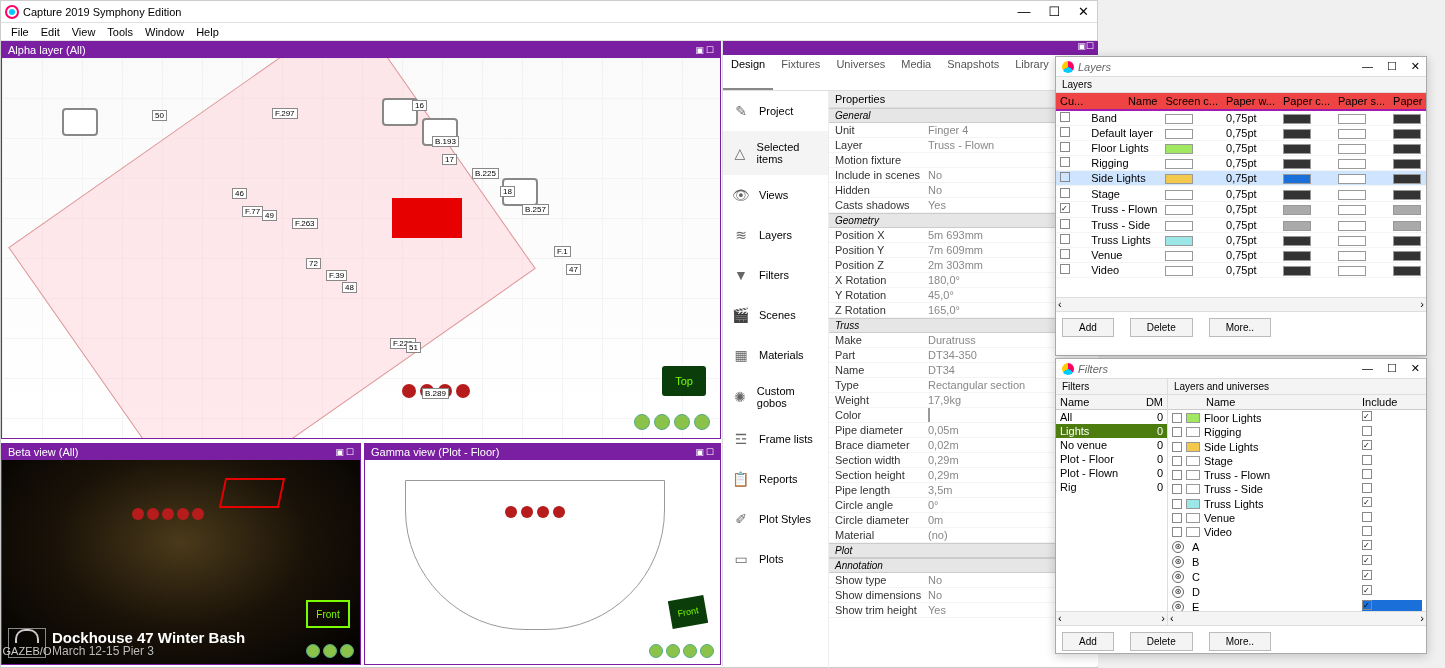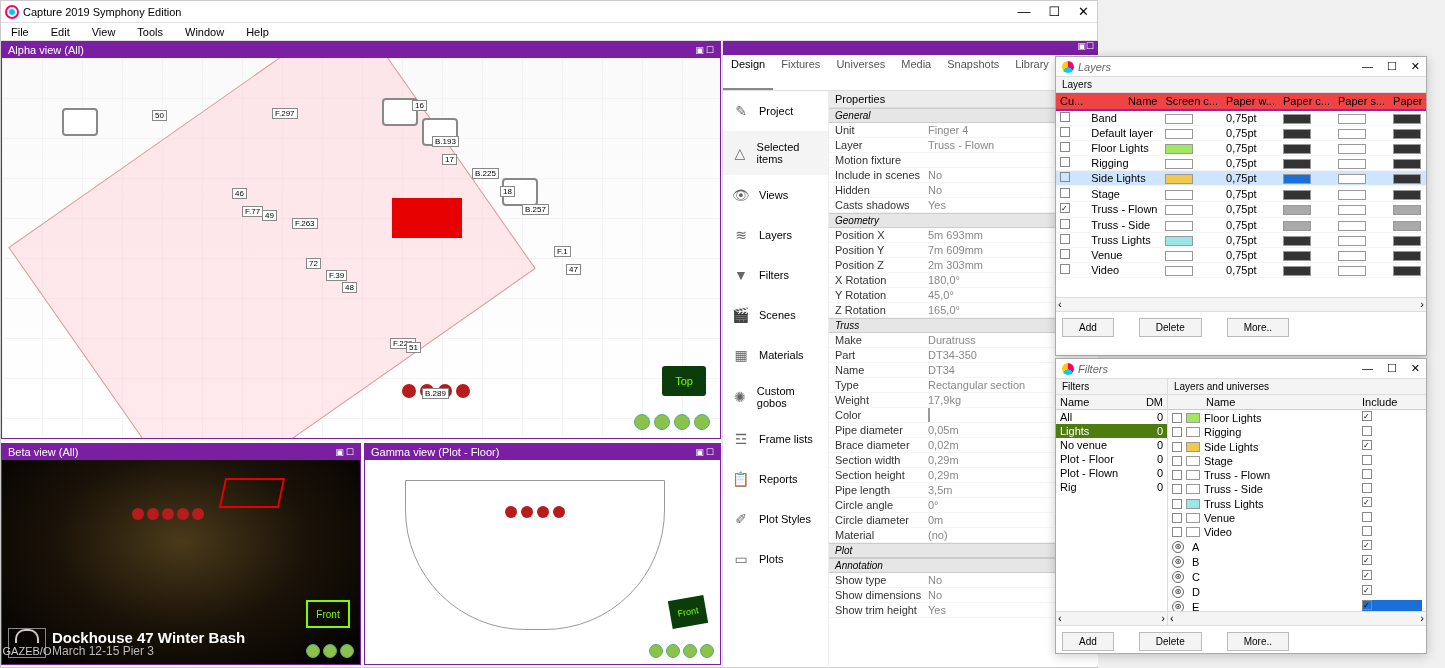--- a/index.html
+++ b/index.html
@@ -5,21 +5,21 @@
 * { margin: 0; padding: 0; box-sizing: border-box; font-family: "Segoe UI", Tahoma, sans-serif; font-size: 11px; }
 body { background: #f0f0f0; width: 1445px; height: 668px; overflow: hidden; position: relative; }
 
 .main-window { position: absolute; left: 0; top: 0; width: 1098px; height: 668px; background: #fff; border: 1px solid #ccc; }
 .title-bar { height: 22px; display: flex; align-items: center; padding: 0 4px; background: #fff; border-bottom: 1px solid #e0e0e0; }
 .title-bar .app-icon { width: 14px; height: 14px; margin-right: 4px; display: inline-block; }
 .title-bar .title { flex: 1; }
 .win-controls { display: flex; gap: 18px; margin-right: 4px; }
 .win-controls span { cursor: pointer; font-size: 13px; }
 
-.menu-bar { height: 18px; display: flex; align-items: center; padding: 0 4px; gap: 10px; border-bottom: 1px solid #e0e0e0; }
+.menu-bar { height: 18px; display: flex; align-items: center; padding: 0 4px; gap: 0; border-bottom: 1px solid #e0e0e0; }
 .menu-bar .menu-item { padding: 1px 6px; cursor: pointer; }
 
 .viewport-area { position: absolute; left: 0; top: 40px; width: 720px; height: 625px; }
 .view-header { height: 16px; background: #7b1fa2; color: #fff; display: flex; align-items: center; padding: 0 6px; font-size: 10px; }
 .view-header .label { flex: 1; }
 .view-header .ctrl { color: #fff; margin-left: 2px; cursor: pointer; font-size: 9px; }
 
 .alpha-view { position: absolute; left: 0; top: 0; width: 720px; height: 398px; background: #fff; border: 1px solid #7b1fa2; }
 .alpha-canvas { width: 100%; height: calc(100% - 16px); background: linear-gradient(180deg,#fafafa,#fff); position: relative; overflow: hidden; }
 .alpha-canvas::before { content: ""; position: absolute; inset: 0; background-image:
@@ -87,21 +87,21 @@
 .float-section-label { padding: 2px 6px; background: #f4f4f4; border-bottom: 1px solid #ddd; font-size: 10px; }
 
 .layers-win { left: 1055px; top: 56px; width: 372px; height: 300px; }
 .layers-table { width: 100%; border-collapse: collapse; font-size: 10px; }
 .layers-table th { text-align: right; padding: 2px 4px; background: #ef4444; border-bottom: 2px solid #a21caf; white-space: nowrap; font-weight: normal; }
 .layers-table td { padding: 1px 4px; border-bottom: 1px solid #f4f4f4; white-space: nowrap; }
 .layers-table tr.sel { background: #cfe4ff; }
 .sw { display: inline-block; width: 28px; height: 10px; border: 1px solid #999; vertical-align: middle; }
 .chk { display: inline-block; width: 10px; height: 10px; border: 1px solid #888; }
 .chk.on::after { content: "✓"; font-size: 8px; position: relative; top: -3px; }
-.float-buttons { display: flex; gap: 25px; padding: 6px; border-top: 1px solid #ddd; }
+.float-buttons { display: flex; gap: 16px; padding: 6px; border-top: 1px solid #ddd; }
 .float-buttons button { padding: 3px 16px; background: #f4f4f4; border: 1px solid #bbb; cursor: pointer; font-size: 10px; }
 .hscroll { height: 14px; background: #f4f4f4; border-top: 1px solid #ddd; position: relative; }
 .hscroll::before { content: "‹"; position: absolute; left: 2px; }
 .hscroll::after { content: "›"; position: absolute; right: 2px; }
 
 .filters-win { left: 1055px; top: 358px; width: 372px; height: 296px; }
 .filters-body { display: flex; height: calc(100% - 20px - 28px); }
 .filters-left { width: 112px; border-right: 1px solid #ddd; display: flex; flex-direction: column; }
 .filters-right { flex: 1; display: flex; flex-direction: column; overflow: hidden; }
 .flist { flex: 1; overflow: auto; }
@@ -147,21 +147,21 @@
       <span class="menu-item">View</span>
       <span class="menu-item">Tools</span>
       <span class="menu-item">Window</span>
       <span class="menu-item">Help</span>
     </div>
 
   <div class="viewport-area">
 
     <div class="alpha-view">
       <div class="view-header">
-        <span class="label">Alpha view  (All)</span>
+        <span class="label">Alpha layer  (All)</span>
         <span class="ctrl">▣</span>
         <span class="ctrl">☐</span>
       </div>
       <div class="alpha-canvas">
         <div class="truss-diag"></div>
         <div class="red-block"></div>
         <div class="fixt" style="left:380px;top:40px"></div>
         <div class="fixt" style="left:420px;top:60px"></div>
         <div class="fixt" style="left:60px;top:50px"></div>
         <div class="fixt" style="left:500px;top:120px"></div>

